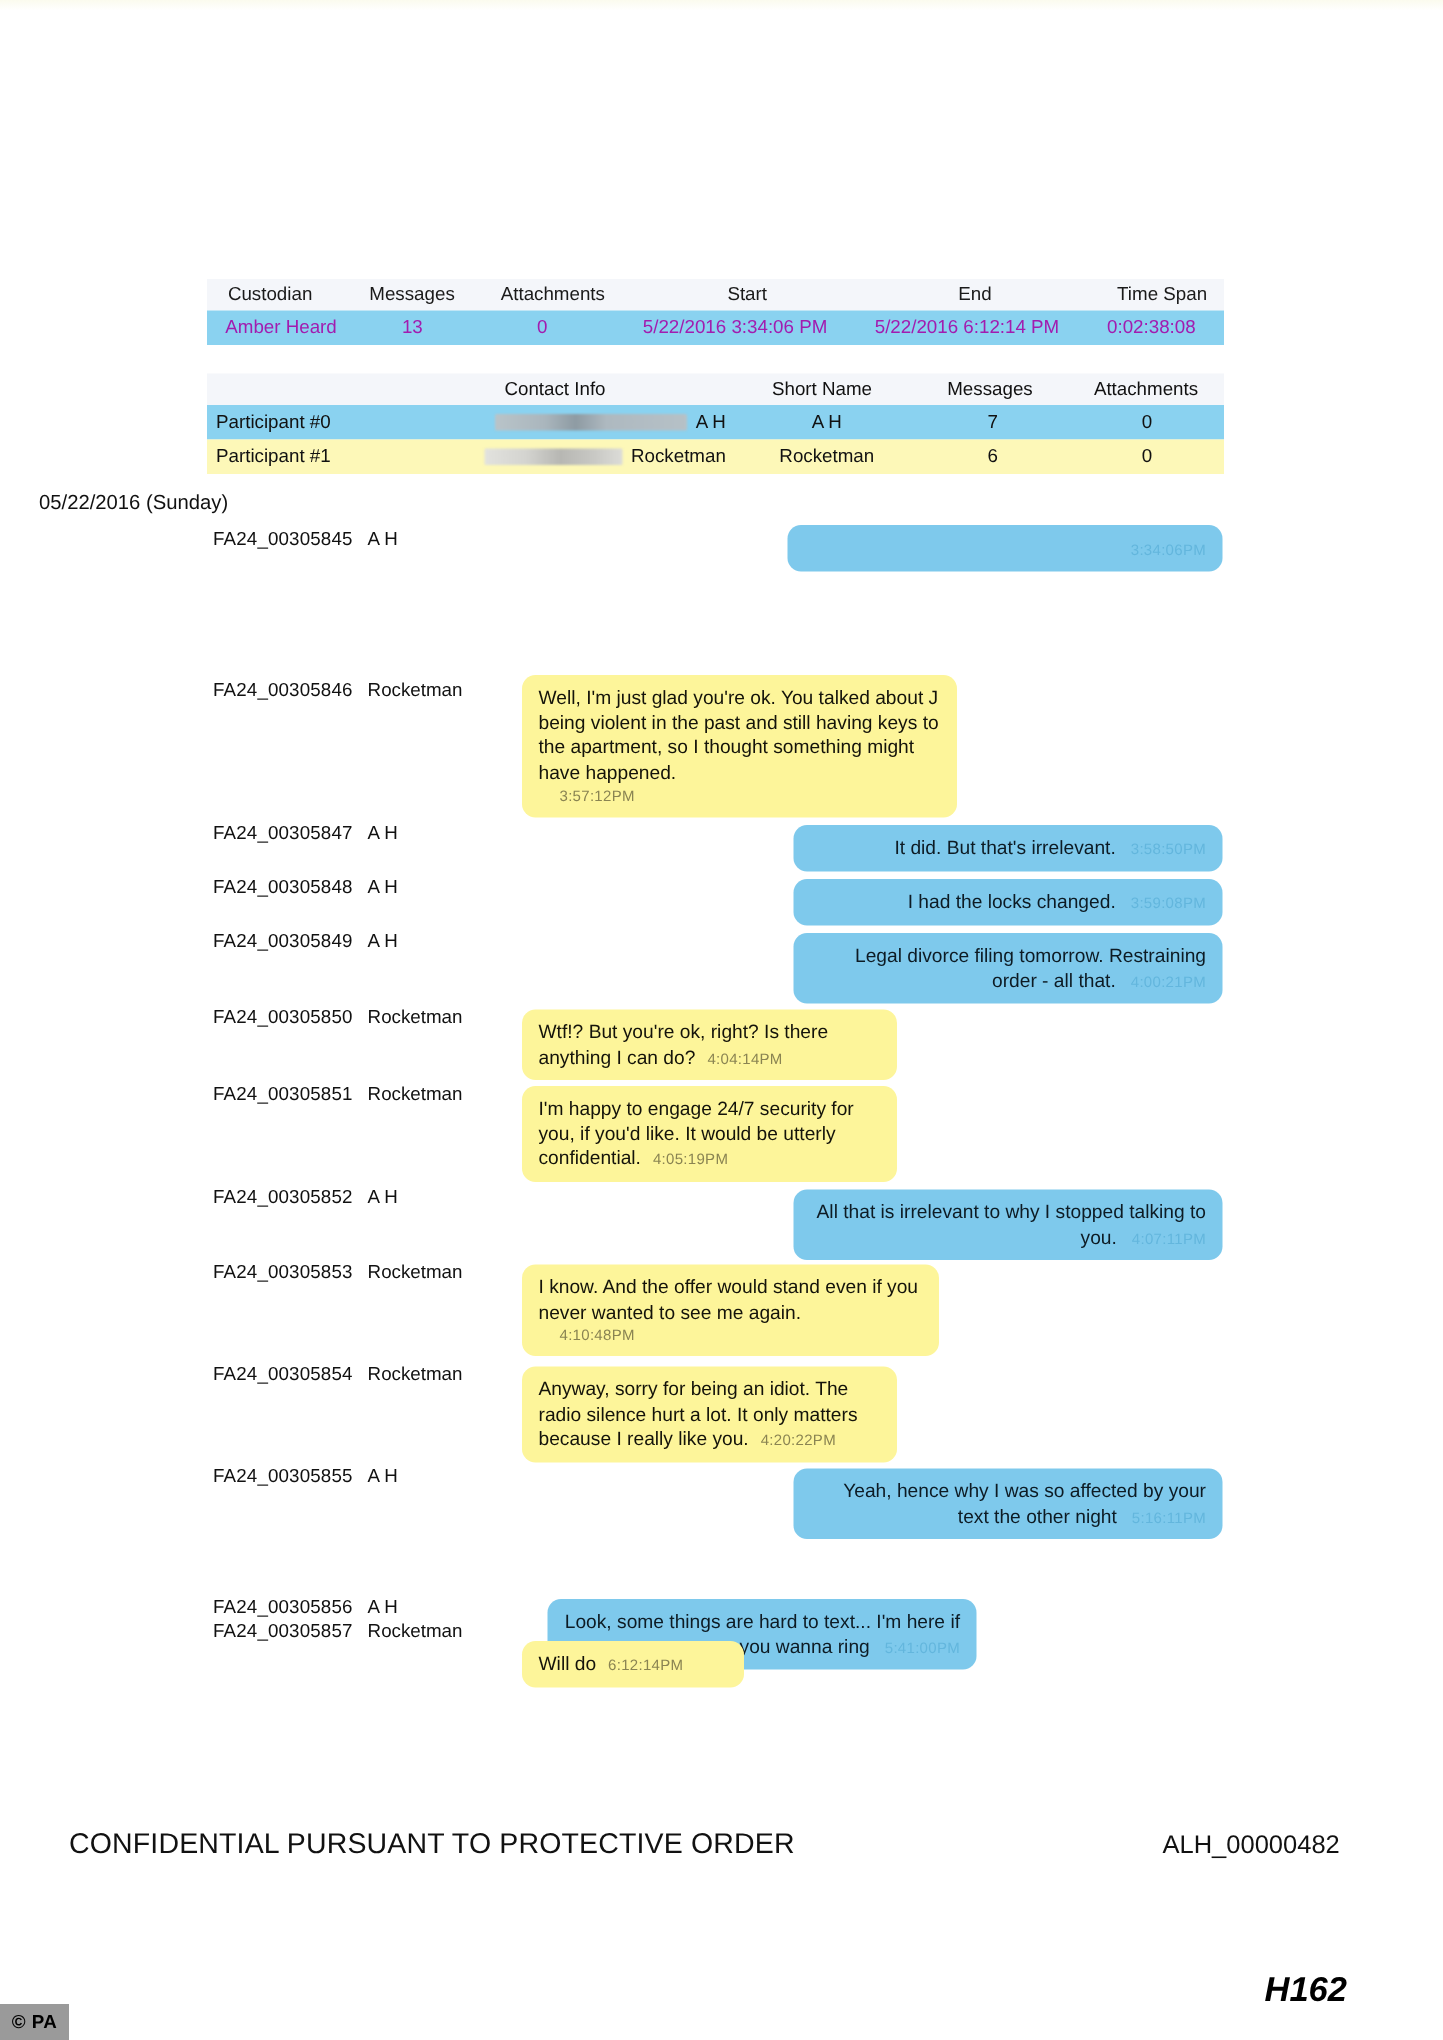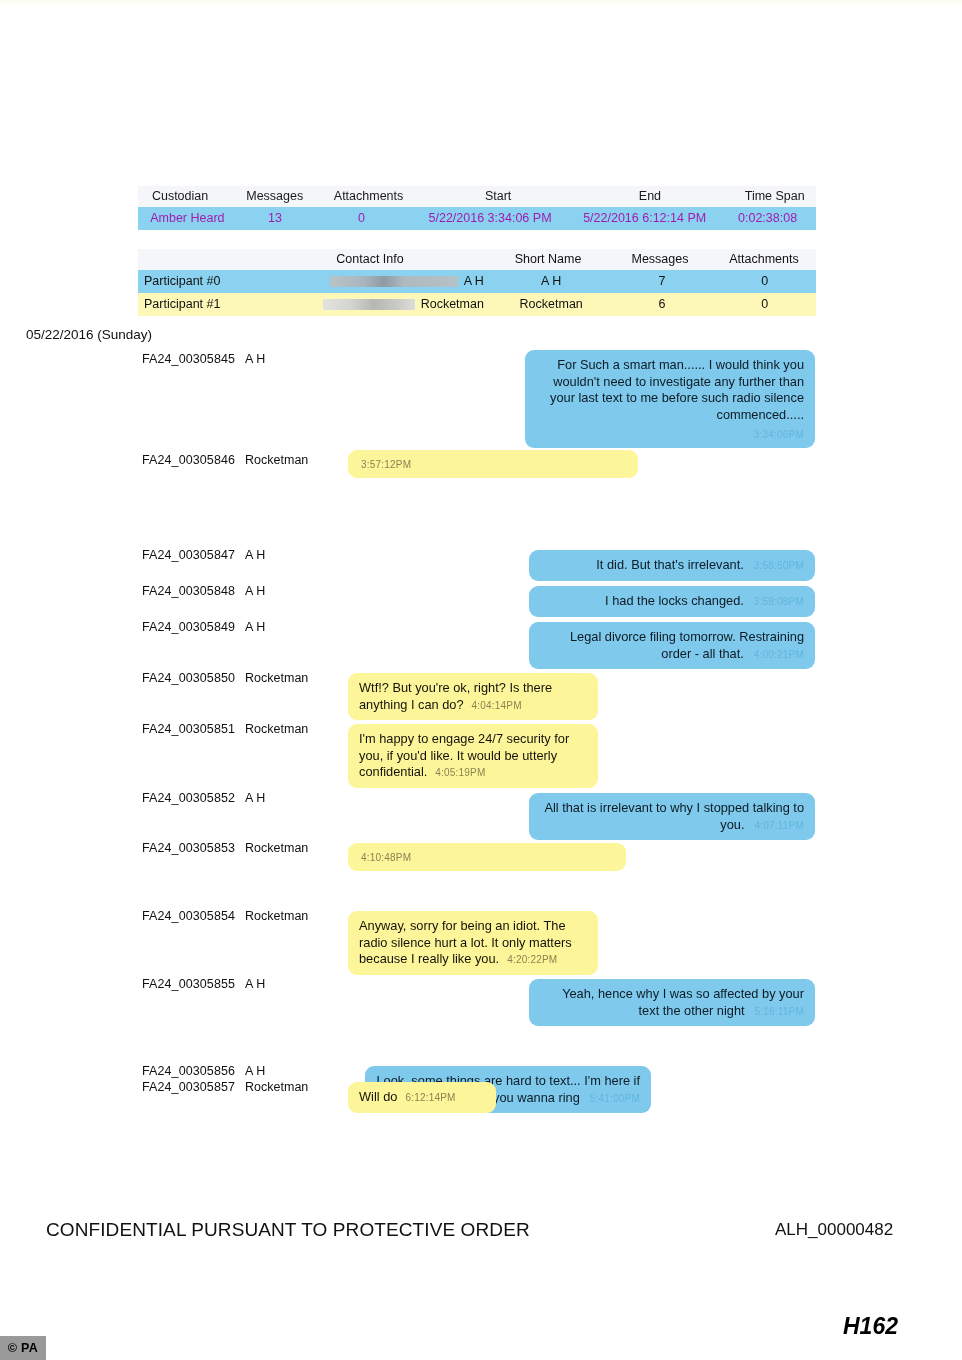--- a/index.html
+++ b/index.html
@@ -159,21 +159,21 @@
     font-size: 10px;
     letter-spacing: 0.2px;
     white-space: nowrap;
   }
   .bubble.yellow .ts {
     color: #8a8452;
     margin-left: 8px;
   }
   .bubble.yellow .ts.own-line {
     display: block;
-    margin-left: 2px;
+    margin-left: 14px;
     margin-top: 1px;
   }
   .bubble.blue .ts {
     color: #63b6dd;
     margin-left: 10px;
   }
   .bubble.blue .ts.own-line {
     display: block;
     text-align: right;
     margin-top: 4px;
@@ -269,25 +269,25 @@
     <div class="p-msgs">6</div>
     <div class="p-att">0</div>
   </div>
 </div>
 
 <div class="date-heading">05/22/2016 (Sunday)</div>
 
 <div class="thread">
     <div class="msg" style="position: absolute; top: 0px; left: 0px; width: 962px;">
       <div class="msg-label"><span class="bates">FA24_00305845</span><span class="who">A H</span></div>
-      <div class="bubble blue" style="top: -2px; width: 290px;"><span>For Such a smart man...... I would think you wouldn't need to investigate any further than your last text to me before such radio silence commenced.....</span><span class="ts own-line">3:34:06PM</span></div>
+      <div class="bubble blue" style="top: -2px; width: 290px;"><span class="ts own-line">3:34:06PM</span></div>
     </div>
     <div class="msg" style="position: absolute; top: 101px; left: 0px; width: 962px;">
       <div class="msg-label"><span class="bates">FA24_00305846</span><span class="who">Rocketman</span></div>
-      <div class="bubble yellow" style="top: -3px; width: 290px;"><span class="ts own-line">3:57:12PM</span></div>
+      <div class="bubble yellow" style="top: -3px; width: 290px;"><span>Well, I'm just glad you're ok. You talked about J being violent in the past and still having keys to the apartment, so I thought something might have happened.</span><span class="ts own-line">3:57:12PM</span></div>
     </div>
     <div class="msg" style="position: absolute; top: 196px; left: 0px; width: 962px;">
       <div class="msg-label"><span class="bates">FA24_00305847</span><span class="who">A H</span></div>
       <div class="bubble blue" style="top: 2px; width: 286px;"><span>It did. But that's irrelevant.</span><span class="ts">3:58:50PM</span></div>
     </div>
     <div class="msg" style="position: absolute; top: 232px; left: 0px; width: 962px;">
       <div class="msg-label"><span class="bates">FA24_00305848</span><span class="who">A H</span></div>
       <div class="bubble blue" style="top: 2px; width: 286px;"><span>I had the locks changed.</span><span class="ts">3:59:08PM</span></div>
     </div>
     <div class="msg" style="position: absolute; top: 268px; left: 0px; width: 962px;">
@@ -301,36 +301,36 @@
     <div class="msg" style="position: absolute; top: 370px; left: 0px; width: 962px;">
       <div class="msg-label"><span class="bates">FA24_00305851</span><span class="who">Rocketman</span></div>
       <div class="bubble yellow" style="top: 2px; width: 250px;"><span>I'm happy to engage 24/7 security for you, if you'd like. It would be utterly confidential.</span><span class="ts">4:05:19PM</span></div>
     </div>
     <div class="msg" style="position: absolute; top: 439px; left: 0px; width: 962px;">
       <div class="msg-label"><span class="bates">FA24_00305852</span><span class="who">A H</span></div>
       <div class="bubble blue" style="top: 2px; width: 286px;"><span>All that is irrelevant to why I stopped talking to you.</span><span class="ts">4:07:11PM</span></div>
     </div>
     <div class="msg" style="position: absolute; top: 489px; left: 0px; width: 962px;">
       <div class="msg-label"><span class="bates">FA24_00305853</span><span class="who">Rocketman</span></div>
-      <div class="bubble yellow" style="top: 2px; width: 278px;"><span class="ts own-line">4:10:48PM</span></div>
+      <div class="bubble yellow" style="top: 2px; width: 278px;"><span>I know. And the offer would stand even if you never wanted to see me again.</span><span class="ts own-line">4:10:48PM</span></div>
     </div>
     <div class="msg" style="position: absolute; top: 557px; left: 0px; width: 962px;">
       <div class="msg-label"><span class="bates">FA24_00305854</span><span class="who">Rocketman</span></div>
       <div class="bubble yellow" style="top: 2px; width: 250px;"><span>Anyway, sorry for being an idiot. The radio silence hurt a lot. It only matters because I really like you.</span><span class="ts">4:20:22PM</span></div>
     </div>
     <div class="msg" style="position: absolute; top: 625px; left: 0px; width: 962px;">
       <div class="msg-label"><span class="bates">FA24_00305855</span><span class="who">A H</span></div>
       <div class="bubble blue" style="top: 2px; width: 286px;"><span>Yeah, hence why I was so affected by your text the other night</span><span class="ts">5:16:11PM</span></div>
     </div>
     <div class="msg" style="position: absolute; top: 712px; left: 0px; width: 798px;">
       <div class="msg-label"><span class="bates">FA24_00305856</span><span class="who">A H</span></div>
       <div class="bubble blue" style="top: 2px; width: 286px;"><span>Look, some things are hard to text... I'm here if you wanna ring</span><span class="ts">5:41:00PM</span></div>
     </div>
     <div class="msg" style="position: absolute; top: 728px; left: 0px; width: 962px;">
       <div class="msg-label"><span class="bates">FA24_00305857</span><span class="who">Rocketman</span></div>
-      <div class="bubble yellow" style="top: 2px; width: 148px;"><span>Will do</span><span class="ts">6:12:14PM</span></div>
+      <div class="bubble yellow" style="top: 14px; width: 148px;"><span>Will do</span><span class="ts">6:12:14PM</span></div>
     </div>
   </div>
 
 <div class="footer-confidential">CONFIDENTIAL PURSUANT TO PROTECTIVE ORDER</div>
 <div class="footer-bates">ALH_00000482</div>
 <div class="exhibit-number">H162</div>
 <div class="pa-watermark">© PA</div>
 
 </body></html>

